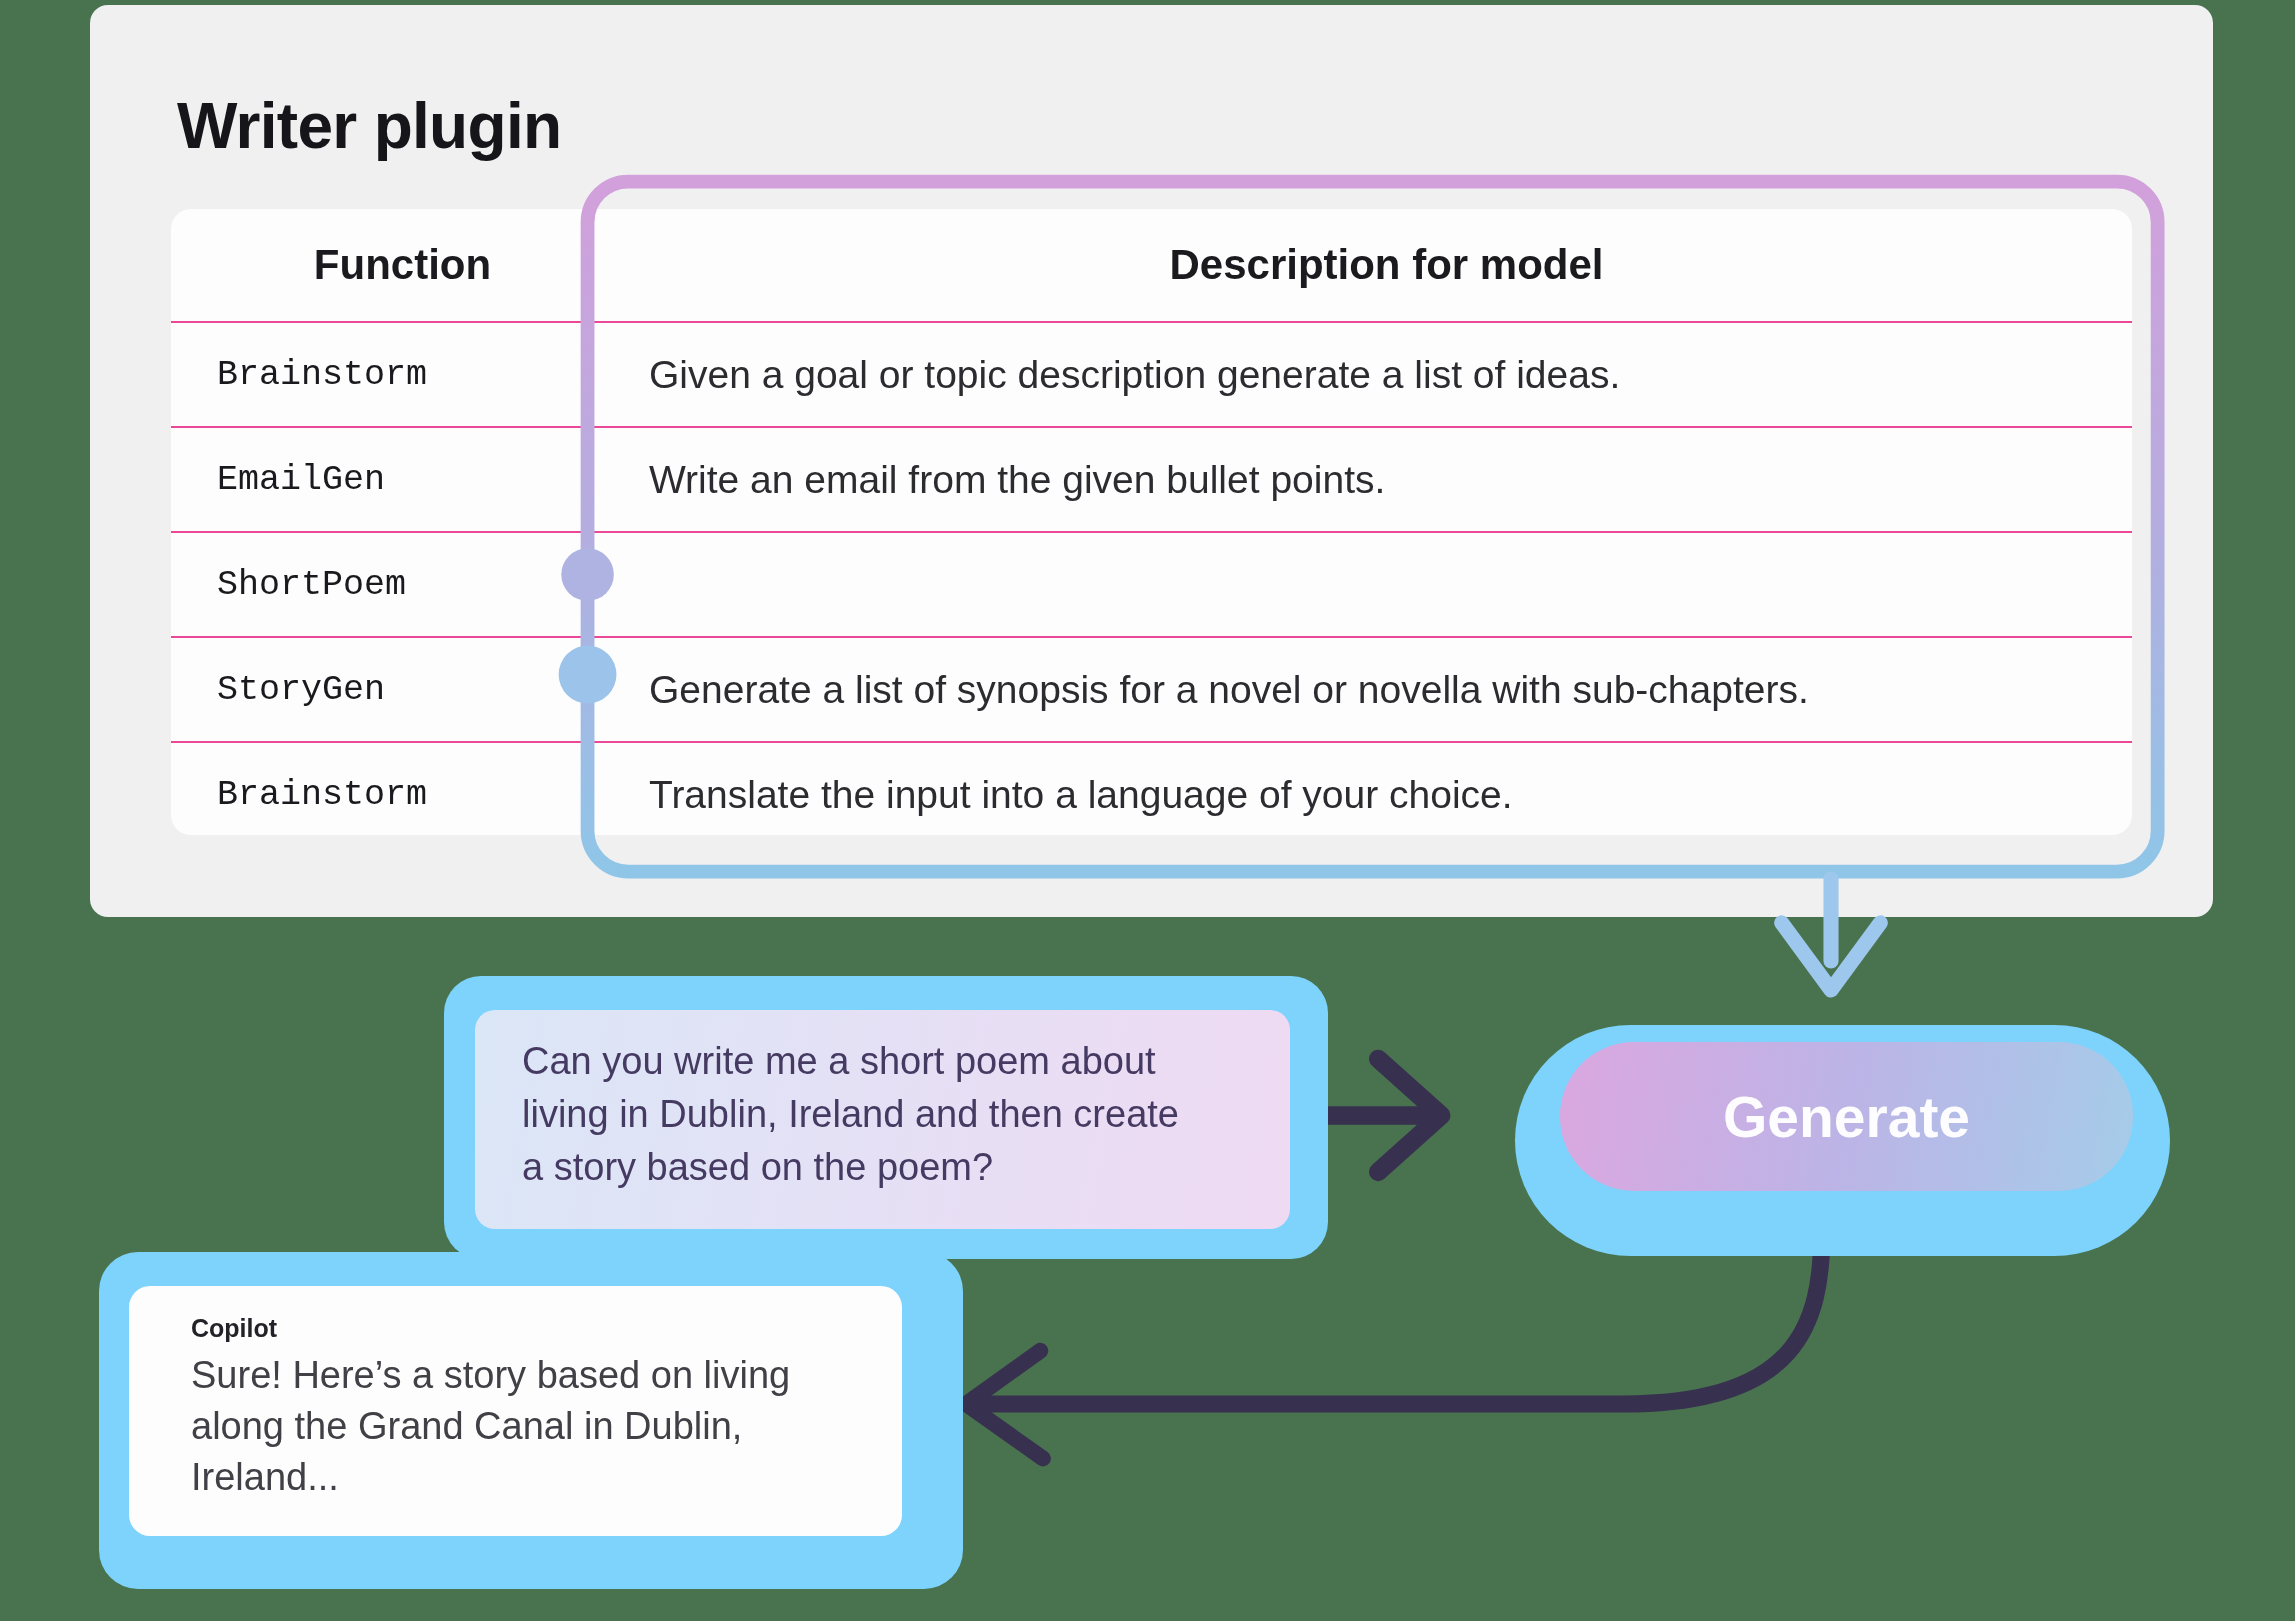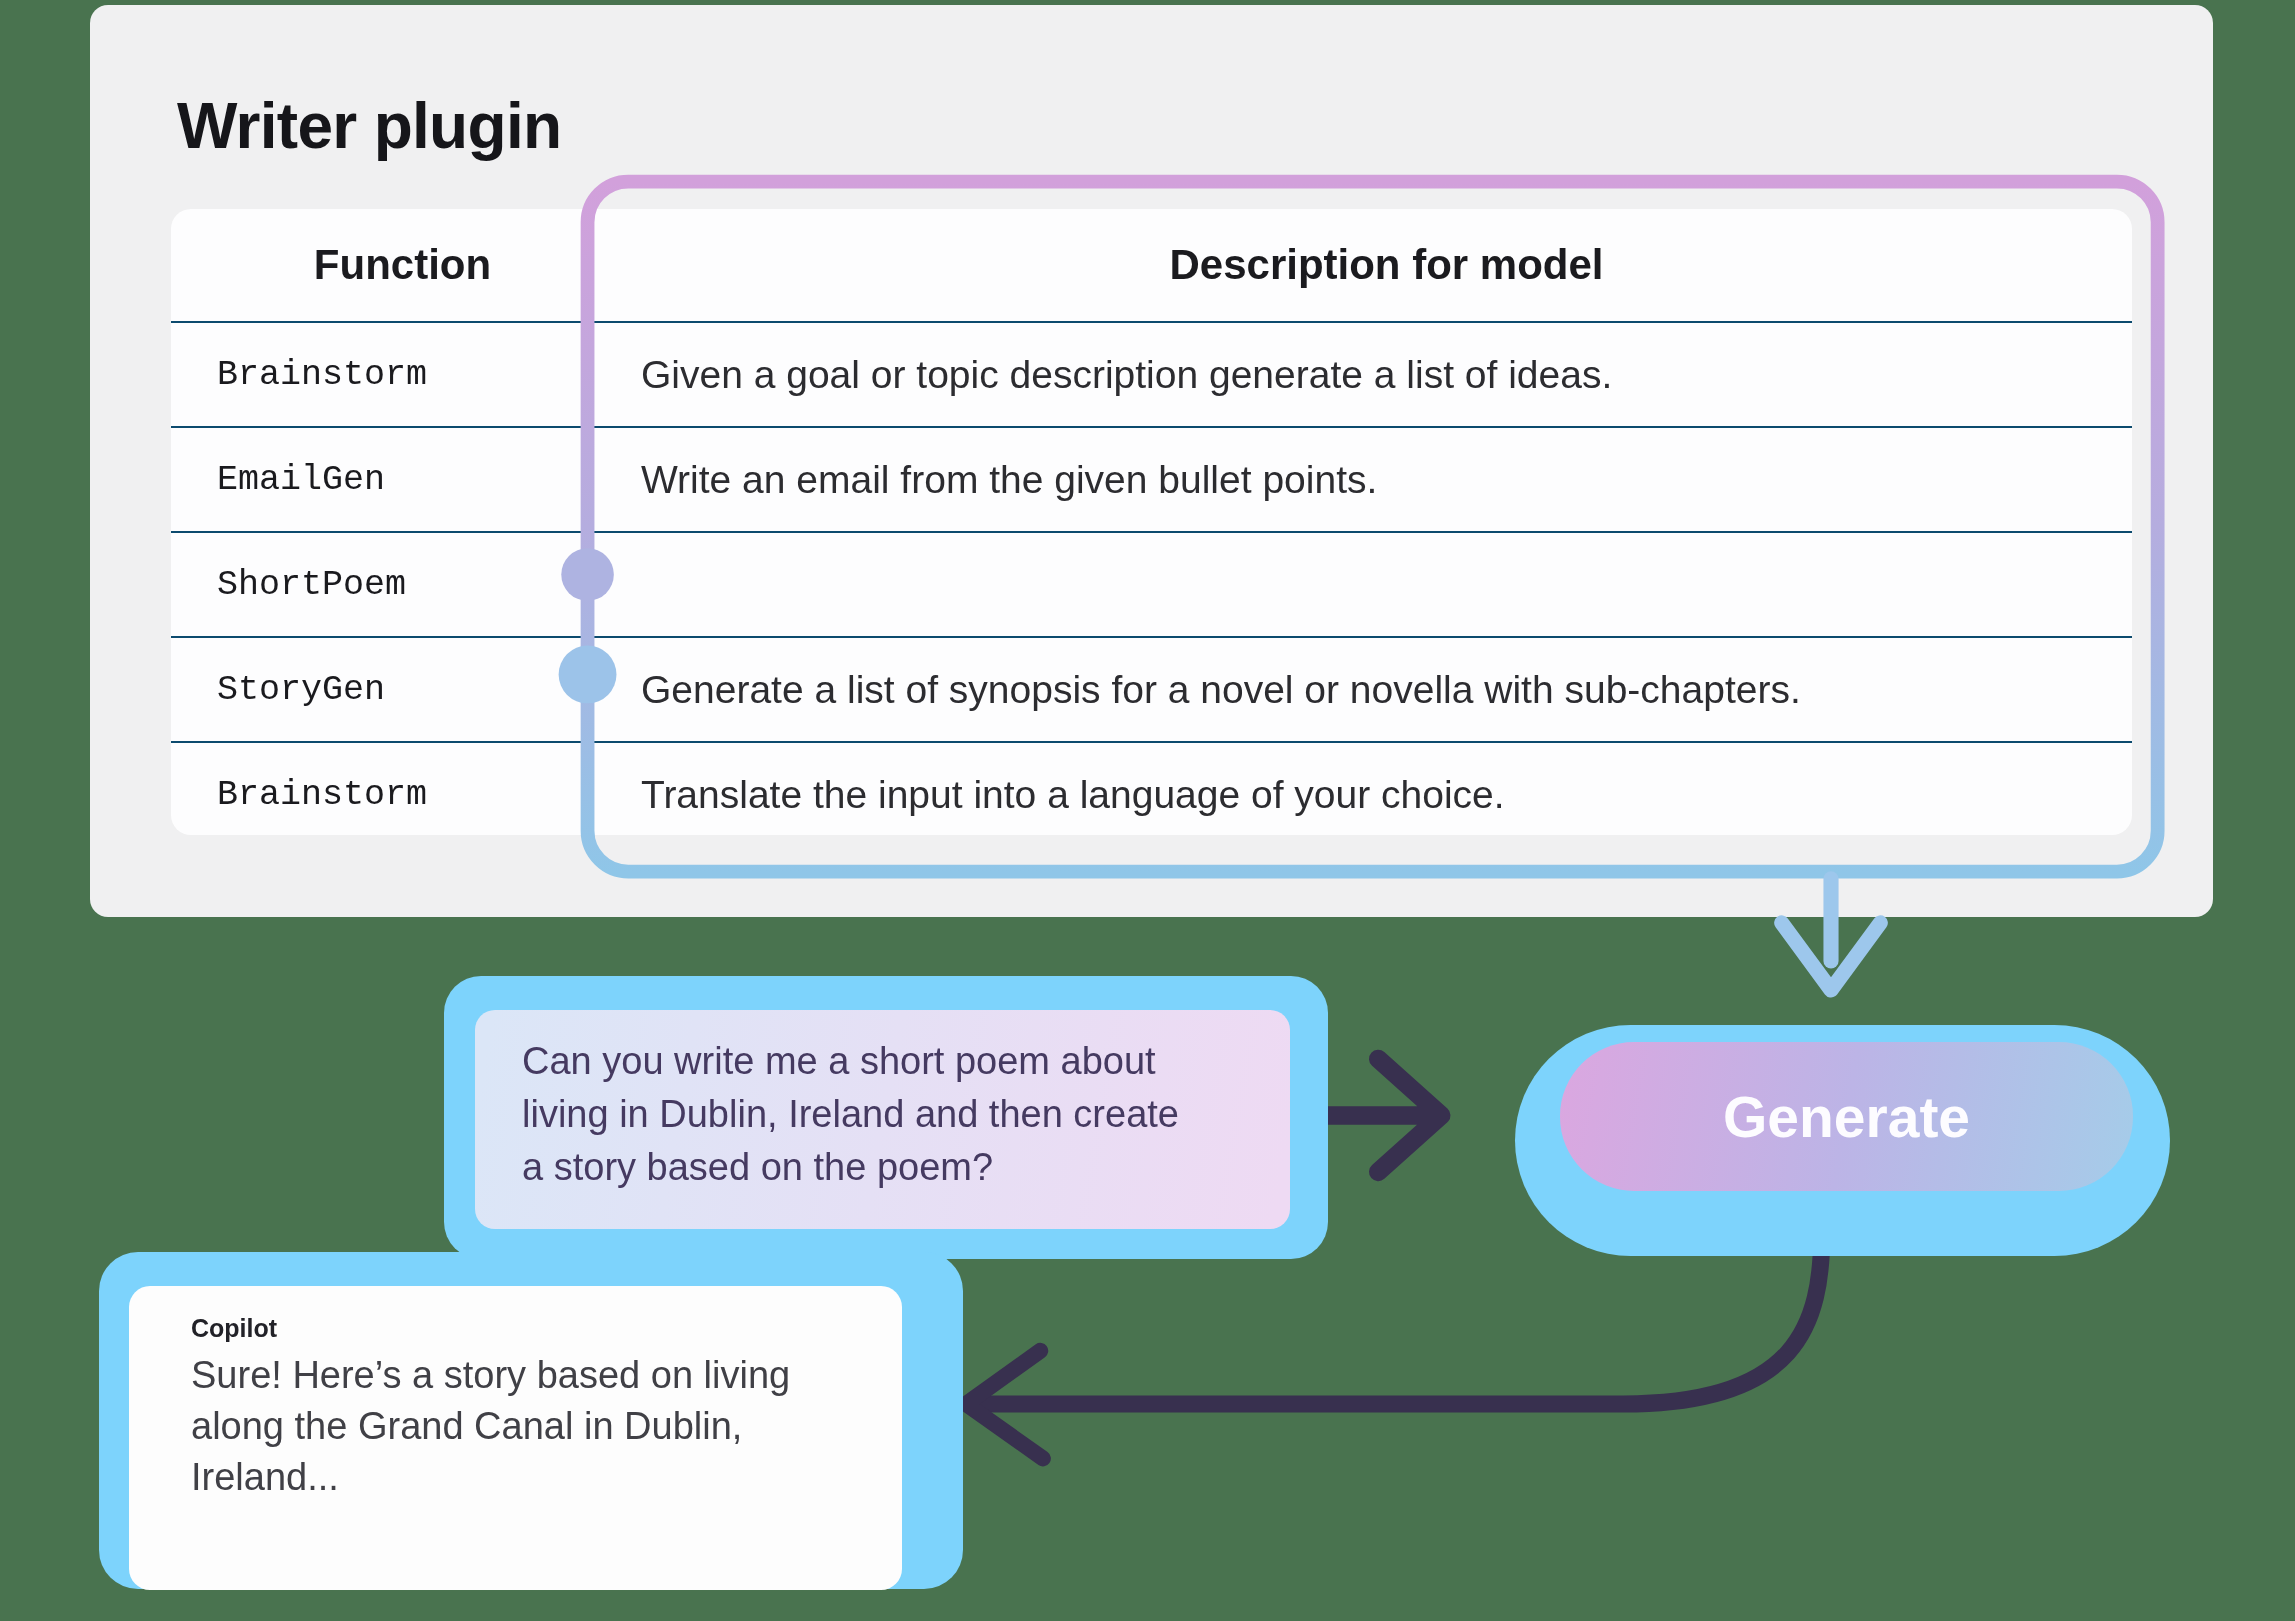--- a/index.html
+++ b/index.html
@@ -42,21 +42,21 @@
     flex-direction: column;
     overflow: hidden;
   }
   .t-row {
     display: flex;
     align-items: center;
     height: 103px;
     flex: 0 0 auto;
   }
   .t-row.header { height: 112px; }
-  .t-row + .t-row { border-top: 2px solid #0c4a6e; }
+  .t-row + .t-row { border-top: 2px solid #ec4899; gap: 8px; }
   .cell-fn {
     width: 417px;
     flex: 0 0 417px;
     padding-left: 46px;
     box-sizing: border-box;
     font-family: "Liberation Mono", monospace;
     font-size: 35px;
     color: #1a1a1e;
     white-space: nowrap;
   }
@@ -132,21 +132,21 @@
   }
 
   .copilot-sticker {
     left: 99px; top: 1252px;
     width: 864px; height: 337px;
     border-radius: 39px;
   }
   .copilot-bubble {
     position: absolute;
     left: 30px; top: 34px;
-    width: 773px; height: 304px;
+    width: 773px; height: 250px;
     border-radius: 21px;
     background: #fdfdfd;
   }
   .copilot-author {
     position: absolute;
     left: 62px; top: 28px;
     font-size: 25px;
     font-weight: 700;
     color: #222228;
   }

